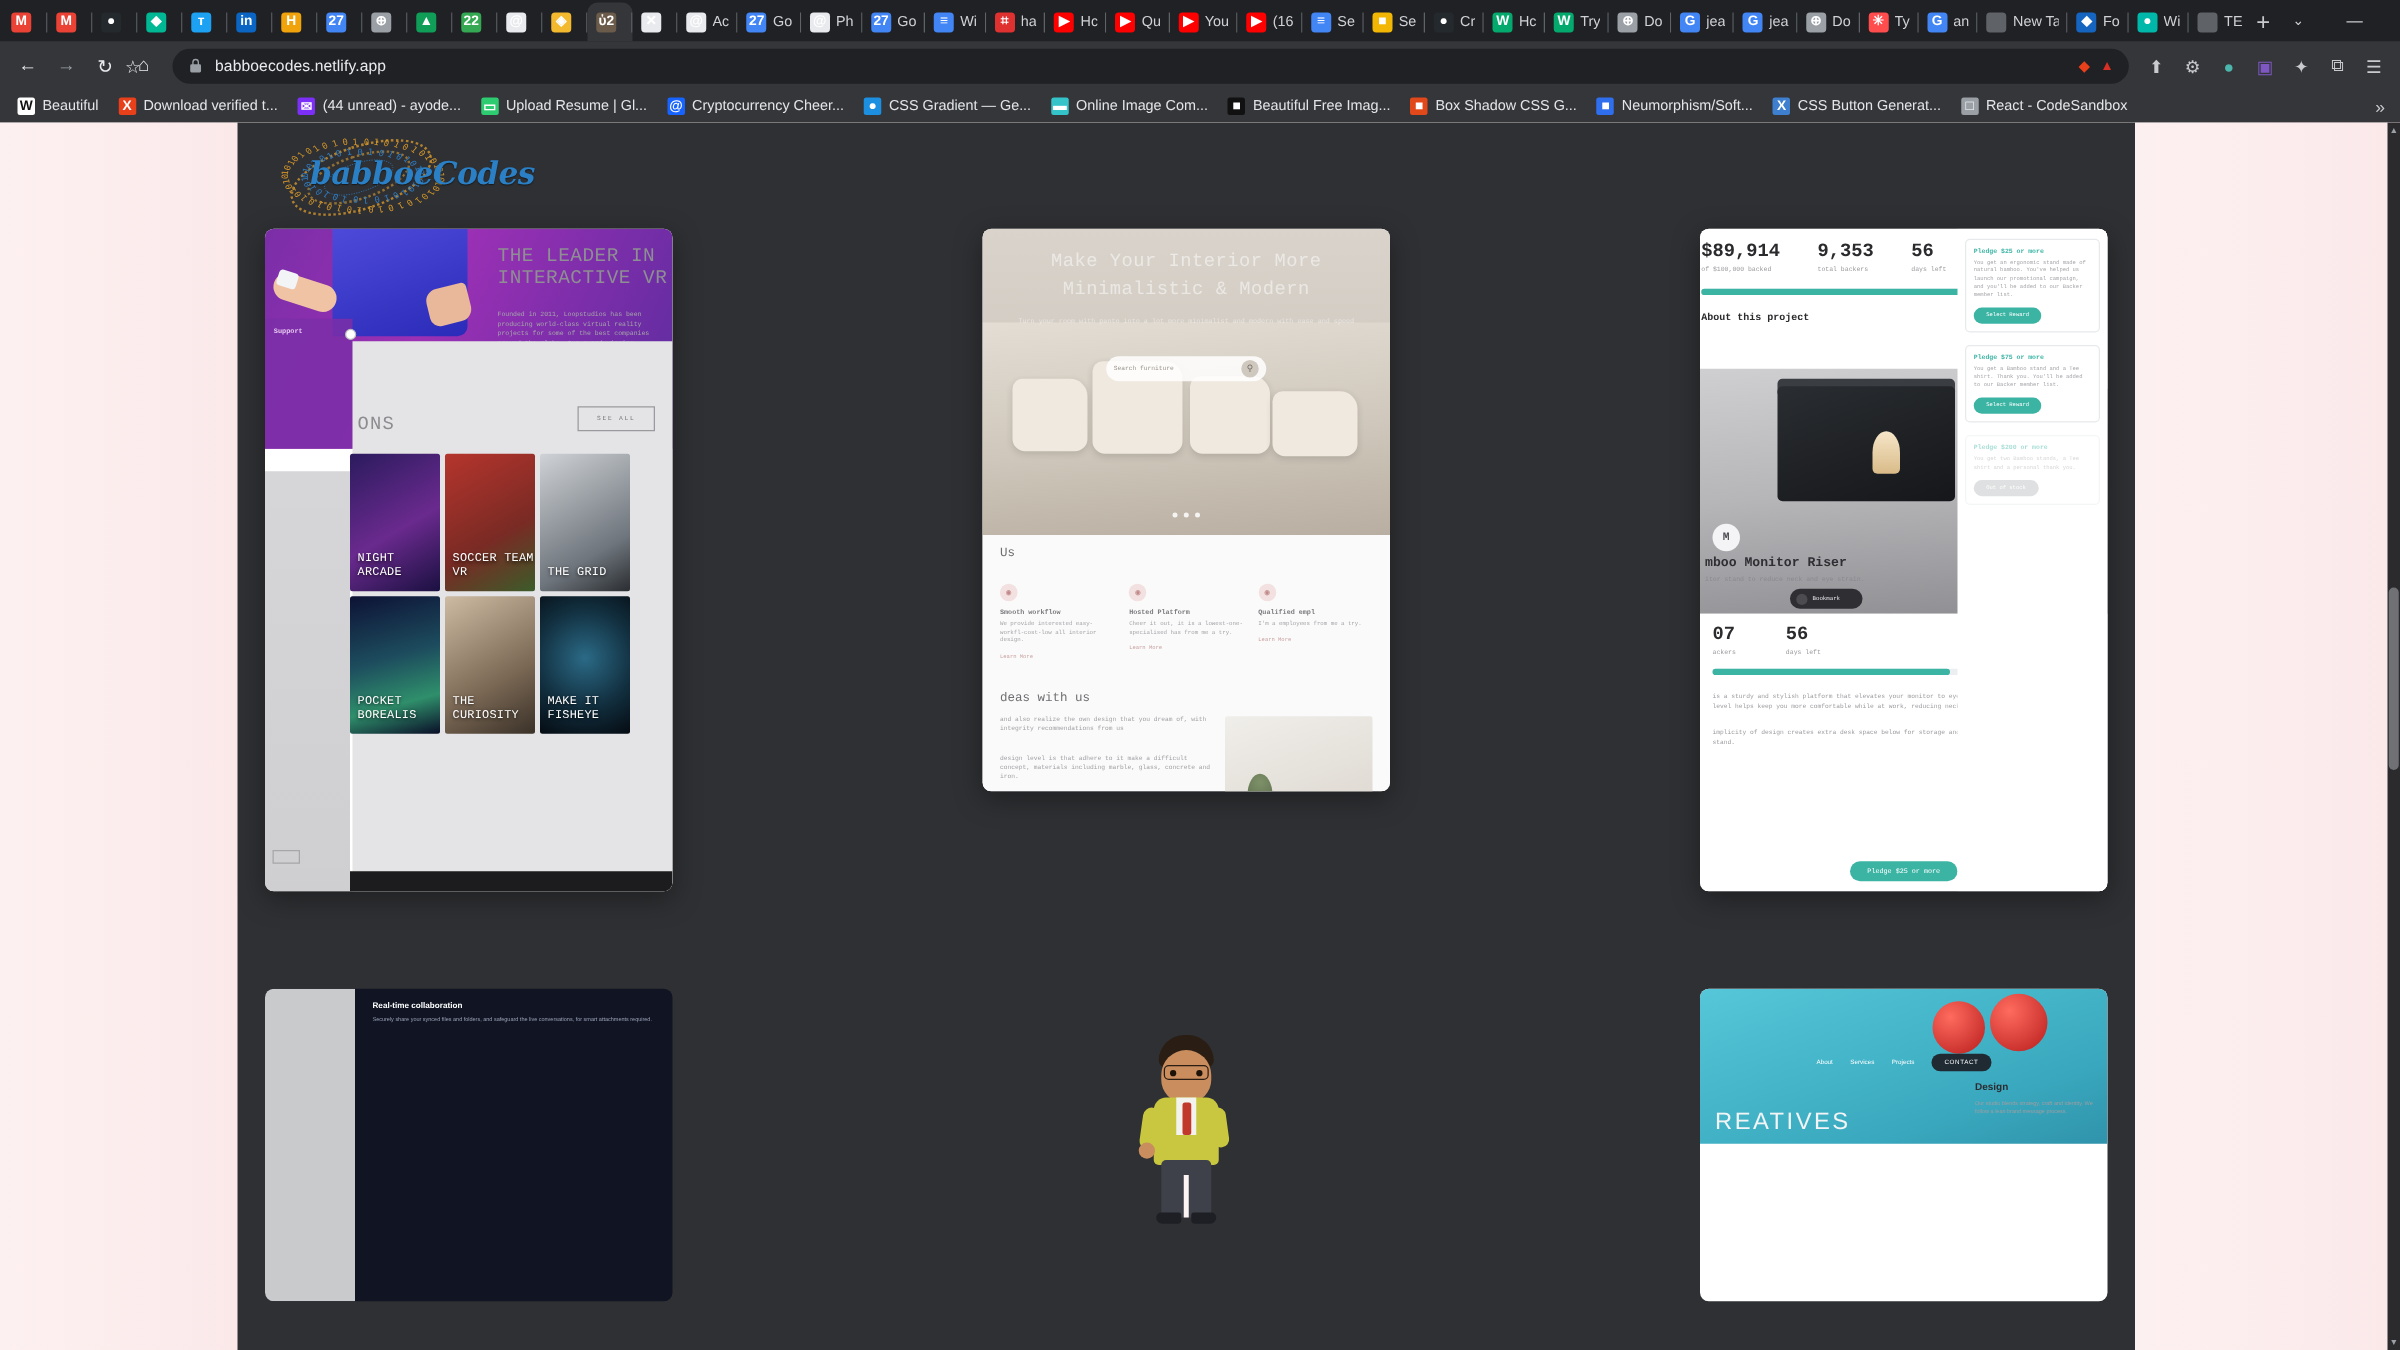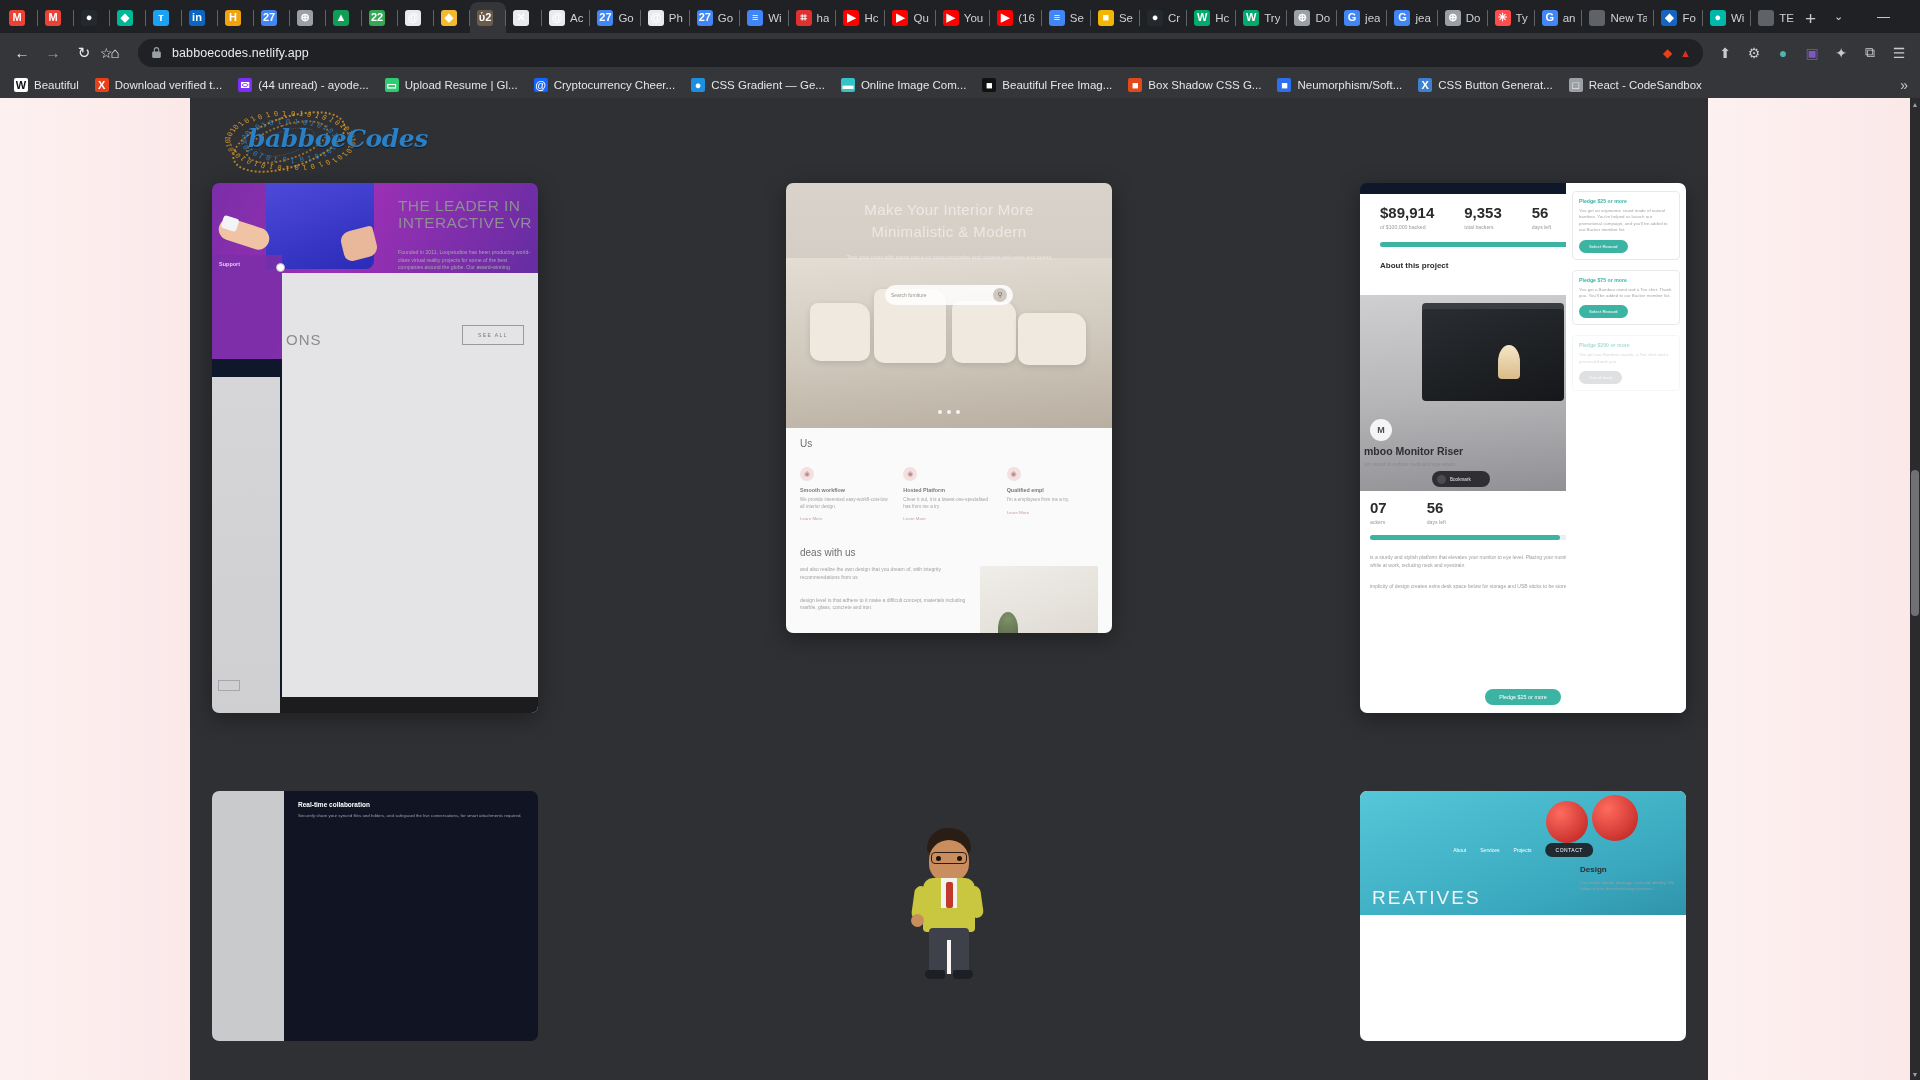--- a/index.html
+++ b/index.html
@@ -83,22 +83,22 @@
   .suntoggle { width:40px; height:40px; border-radius:50%; position:relative; margin-left:12px;
                border:3px solid #c2185b; display:flex; align-items:center; justify-content:center; }
   .suncore { width:20px; height:20px; border-radius:50%;
              background:radial-gradient(circle at 35% 30%, #ffd27a, #f79c29 70%, #ef8b20); }
   .ray { position:absolute; width:0; height:0; border-left:3.5px solid transparent;
          border-right:3.5px solid transparent; border-bottom:6px solid #f6c324; }
 
   
   .works { position:relative; padding:0 22px; }
   .row { display:flex; gap:0; justify-content:space-between; }
-  .card { position:relative; border-radius:7px; overflow:hidden; background:#0f172a;
-          box-shadow:0 6px 22px rgba(0,0,0,.35); }
+  .card { position:relative; border-radius:7px; overflow:hidden; background:#ffffff;
+          box-shadow:0 6px 22px rgba(0,0,0,.35);font-family:Liberation Mono, monospace; }
   .c-a { width:326px; height:530px; }
   .c-b { width:326px; height:450px; }
   .c-c { width:326px; height:530px; }
 
   
   .vr-top { height:176px; background:linear-gradient(115deg,#7b2ea8 0%,#9b30b5 40%,#5b2c9e 100%); position:relative; }
   .vr-person { position:absolute; left:54px; top:0; width:108px; height:86px;
                background:linear-gradient(160deg,#4e4ad9,#2a2bb8); border-radius:0 0 8px 0; }
   .vr-hand { position:absolute; left:130px; top:46px; width:34px; height:30px;
              background:#e9b79a; border-radius:10px 4px 10px 8px; transform:rotate(-14deg); }
@@ -167,21 +167,21 @@
   .feat .fl { font-size:4.4px; color:#c9a0a0; margin-top:6px; }
   .in-t2 { font-size:10px; color:#6f6f73; margin-top:26px; }
   .in-row2 { display:flex; gap:10px; margin-top:8px; }
   .in-copy { flex:1; font-size:5px; line-height:7.4px; color:#a2a2a6; }
   .in-img { width:118px; height:80px; background:linear-gradient(160deg,#f0eeea,#ddd8d0);
             border-radius:2px; position:relative; overflow:hidden; }
   .in-plant { position:absolute; left:18px; bottom:0; width:20px; height:34px;
               background:radial-gradient(circle at 50% 20%, #7d9169, #4d5c3f); border-radius:50% 50% 6px 6px; }
 
   
-  .cf-top { height:128px; background:#fff; position:relative; padding:10px 20px;margin-top:11px; }
+  .cf-top { height:128px; background:#fff; position:relative; padding:10px 1px; }
   .cf-stats { display:flex; gap:30px; }
   .cf-num { font-size:15px; font-weight:bold; color:#2b2b2e; }
   .cf-lbl { font-size:5.2px; color:#9b9b9f; margin-top:3px; }
   .cf-bar { margin-top:12px; height:5px; border-radius:3px; background:#eceff1; position:relative; }
   .cf-bar i { position:absolute; left:0; top:0; bottom:0; width:76%; border-radius:3px; background:#3cb4a4; }
   .cf-about { margin-top:14px; font-size:8px; font-weight:bold; color:#2b2b2e; }
   .cf-mid { position:absolute; left:0; right:0; top:112px; height:196px;
             background:linear-gradient(175deg,#cfcfd2 0%,#b6b5b8 48%,#8d8c90 100%); overflow:hidden; }
   .cf-mon { position:absolute; left:62px; top:14px; width:142px; height:92px;
             background:linear-gradient(160deg,#2a2d31,#15171a); border-radius:4px; }
@@ -676,20 +676,40 @@
                 <div class="vr-body">Founded in 2011, Loopstudios has been producing world-class virtual reality projects for some of the best companies around the globe. Our award-winning creations have transformed businesses through digital experiences that bind to their brand.</div>
               </div>
               <div class="vr-white"></div>
               <div class="vr-sect">ONS</div>
               <div class="vr-seeall">SEE ALL</div>
               <div class="vr-side">
                 <div class="s1"></div>
                 <div class="s2"></div>
                 <div class="vr-btn"></div>
               </div>
+              <div class="tilegrid" id="vr-tiles">
+                  <div class="tile t-night">
+                    <div class="tl">NIGHT ARCADE</div>
+                  </div>
+                  <div class="tile t-soccer">
+                    <div class="tl">SOCCER TEAM VR</div>
+                  </div>
+                  <div class="tile t-grid">
+                    <div class="tl">THE GRID</div>
+                  </div>
+                  <div class="tile t-pocket">
+                    <div class="tl">POCKET BOREALIS</div>
+                  </div>
+                  <div class="tile t-curio">
+                    <div class="tl">THE CURIOSITY</div>
+                  </div>
+                  <div class="tile t-fish">
+                    <div class="tl">MAKE IT FISHEYE</div>
+                  </div>
+                </div>
               <div class="vr-darkbar"></div>
             </div>
 
             <div class="card c-b">
               <div class="in-hero">
                 <div class="in-sofa"></div>
                 <div class="pillow" style="left:24px;top:120px;width:60px;height:58px;"></div>
                 <div class="pillow" style="left:88px;top:106px;width:72px;height:74px;"></div>
                 <div class="pillow" style="left:166px;top:118px;width:64px;height:62px;"></div>
                 <div class="pillow" style="left:232px;top:130px;width:68px;height:52px;"></div>

